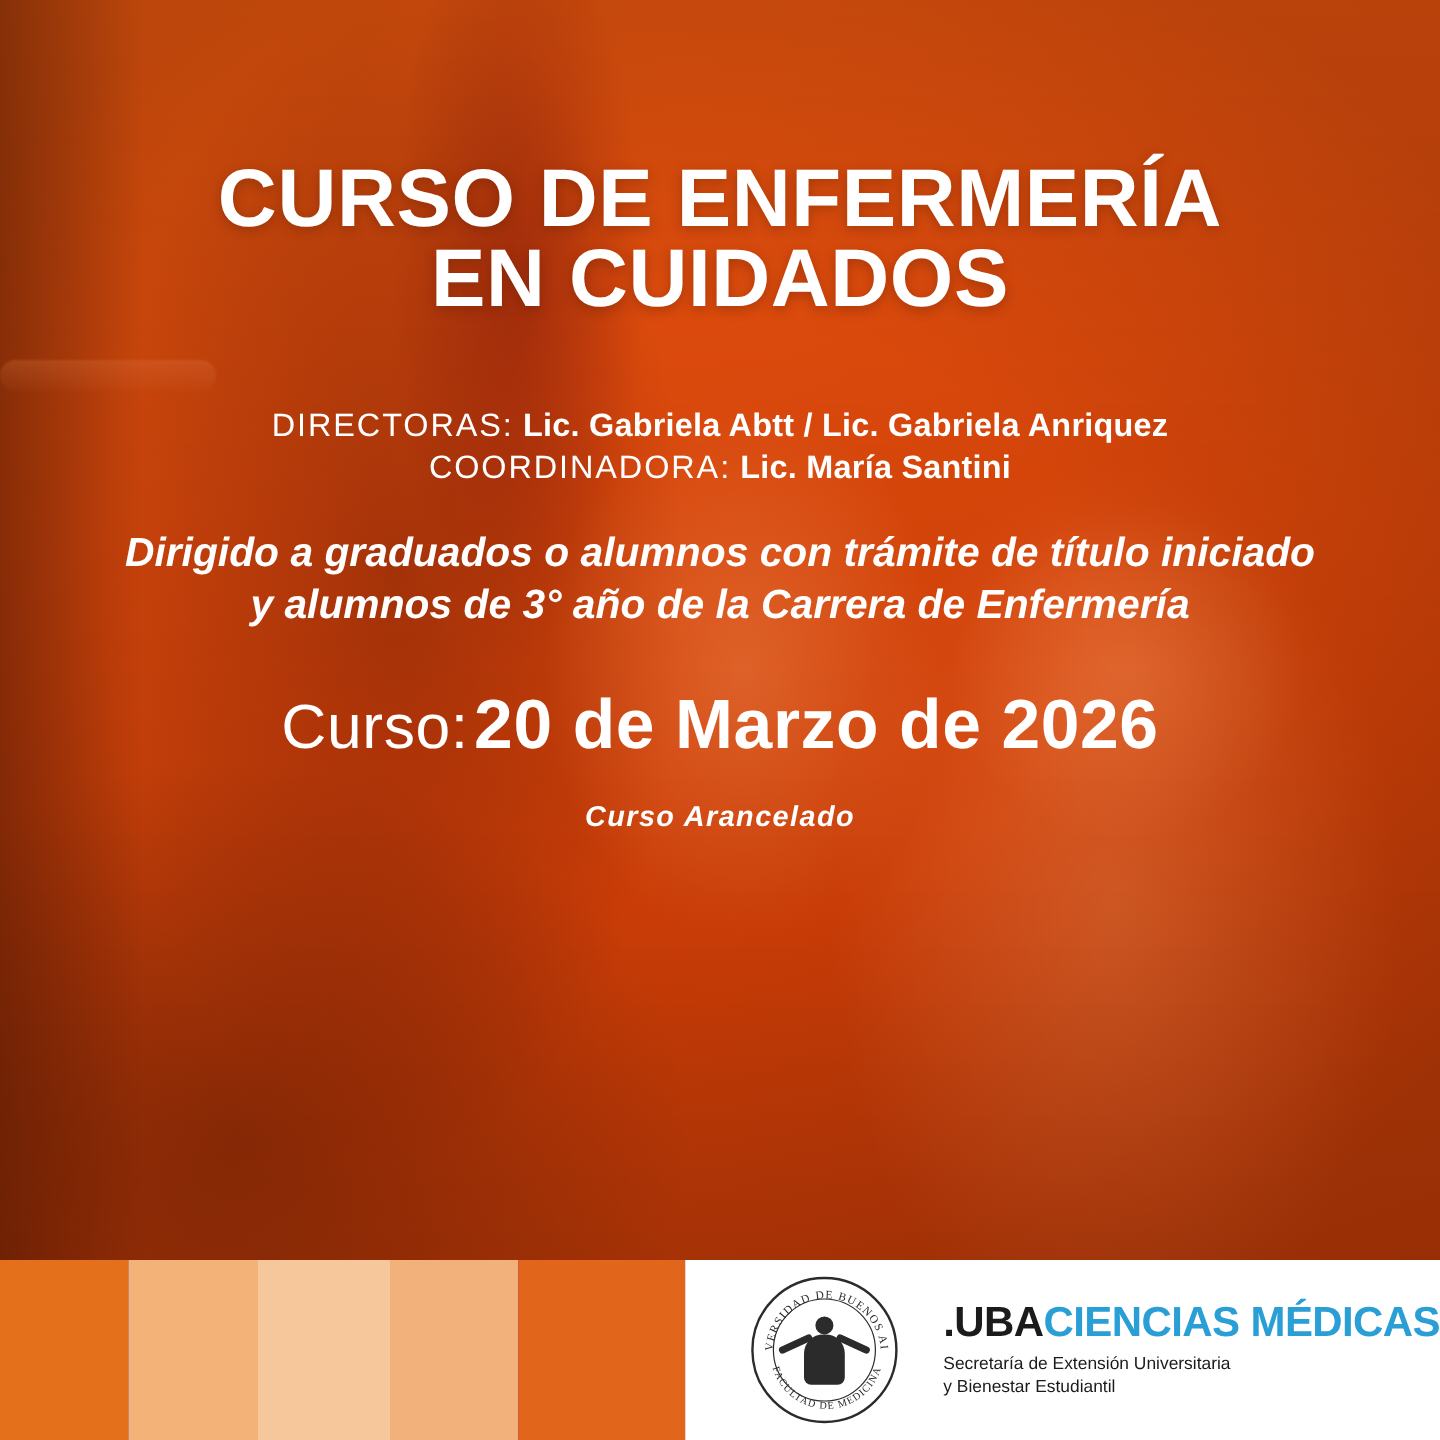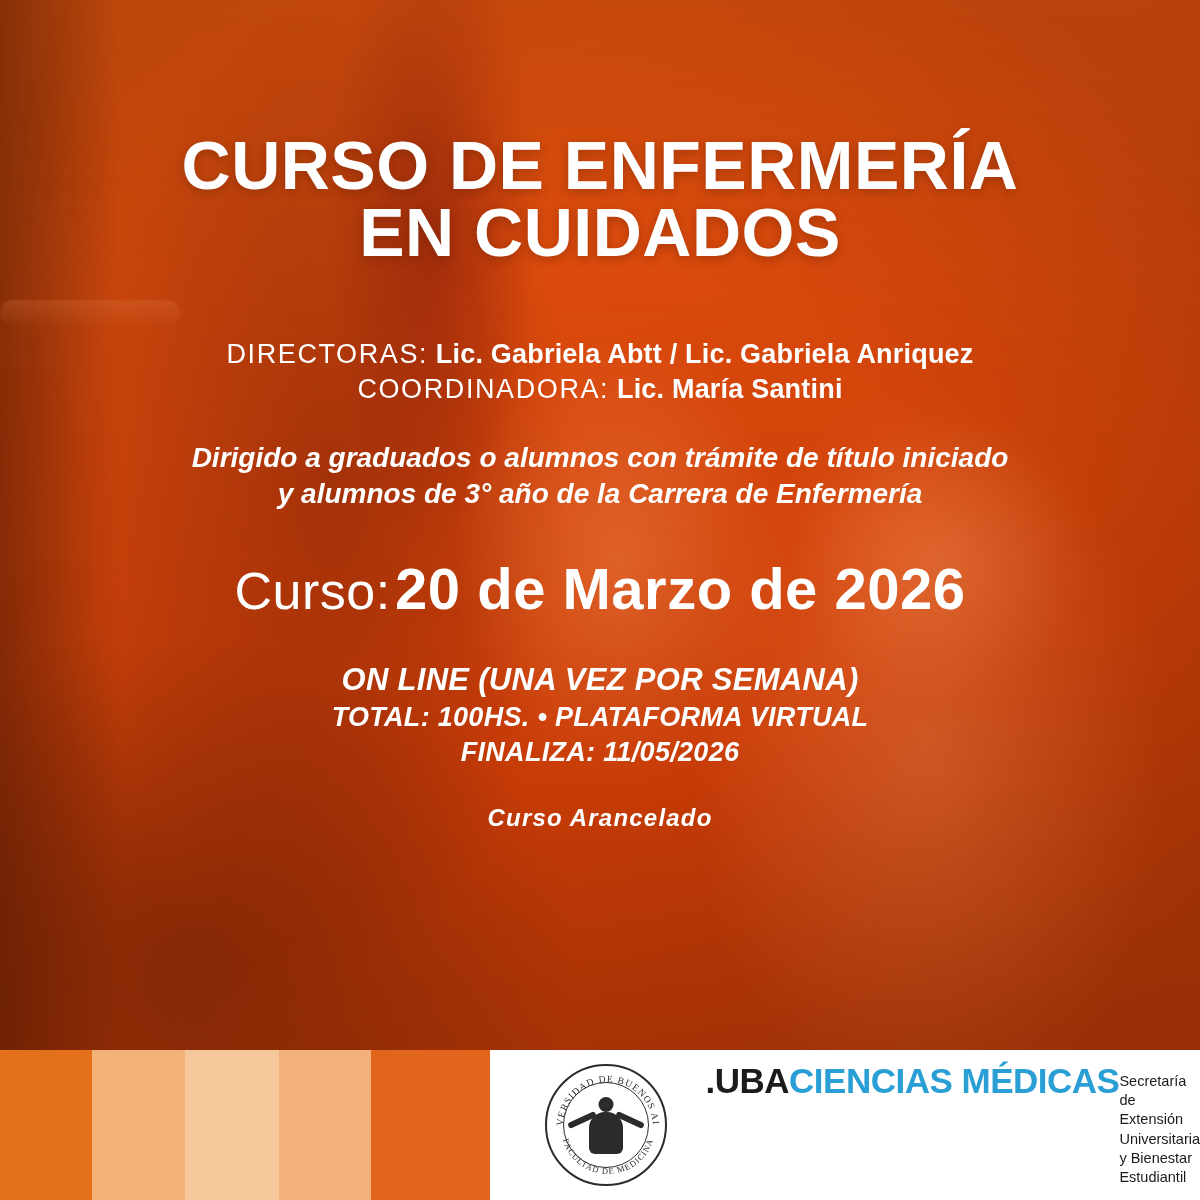--- a/index.html
+++ b/index.html
@@ -84,21 +84,21 @@
   .staff-row {
     font-size:27px;
     line-height:1.32;
     letter-spacing:0.2px;
   }
   .staff-row .lbl { font-weight:normal; letter-spacing:1.6px;margin-top:28px; }
   .staff-row .val { font-weight:bold; }
 
   .audience {
     margin-top:32px;
-    font-size:28px;
+    font-size:34px;
     font-style:italic;
     font-weight:bold;
     line-height:1.28;
   }
 
   .start {
     margin-top:48px;
     line-height:1;
     white-space:nowrap;
   }
@@ -204,21 +204,21 @@
     border-radius:16px 16px 6px 6px;
   }
   .uba-seal .figure .arm {
     position:absolute; top:20px; width:30px; height:6px;
     background:#2b2b2b; border-radius:3px;
   }
   .uba-seal .figure .arm.l { left:-16px; transform:rotate(-25deg); }
   .uba-seal .figure .arm.r { right:-16px; transform:rotate(25deg); }
   .uba-seal svg text { font-family:"Liberation Serif", serif; }
 
-  .uba-text { display:flex; flex-direction:row; justify-content:center; }
+  .uba-text { display:flex; flex-direction:column; justify-content:center; }
   .uba-title {
     font-size:35px;
     font-weight:bold;
     letter-spacing:-0.5px;
     line-height:1;
     white-space:nowrap;
   }
   .uba-title .uba { color:#1b1b1b; }
   .uba-title .cm { color:#2a9fd6; }
   .uba-sub {
@@ -261,25 +261,20 @@
     <div class="audience">
       <div>Dirigido a graduados o alumnos con trámite de título iniciado</div>
       <div>y alumnos de 3° año de la Carrera de Enfermería</div>
     </div>
 
     <div class="start">
       <span class="lbl">Curso:</span>
       <span class="val">20 de Marzo de 2026</span>
     </div>
 
-    <div class="modality">
-      <div class="m1">ON LINE (UNA VEZ POR SEMANA)</div>
-      <div class="m2">TOTAL: 100HS. • PLATAFORMA VIRTUAL</div>
-      <div class="m3">FINALIZA: 11/05/2026</div>
-    </div>
 
 
     <div class="fee">Curso Arancelado</div>
   </div>
 
   <div class="footer">
     <div class="swatch sw1"></div>
     <div class="swatch sw2"></div>
     <div class="swatch sw3"></div>
     <div class="swatch sw4"></div>

